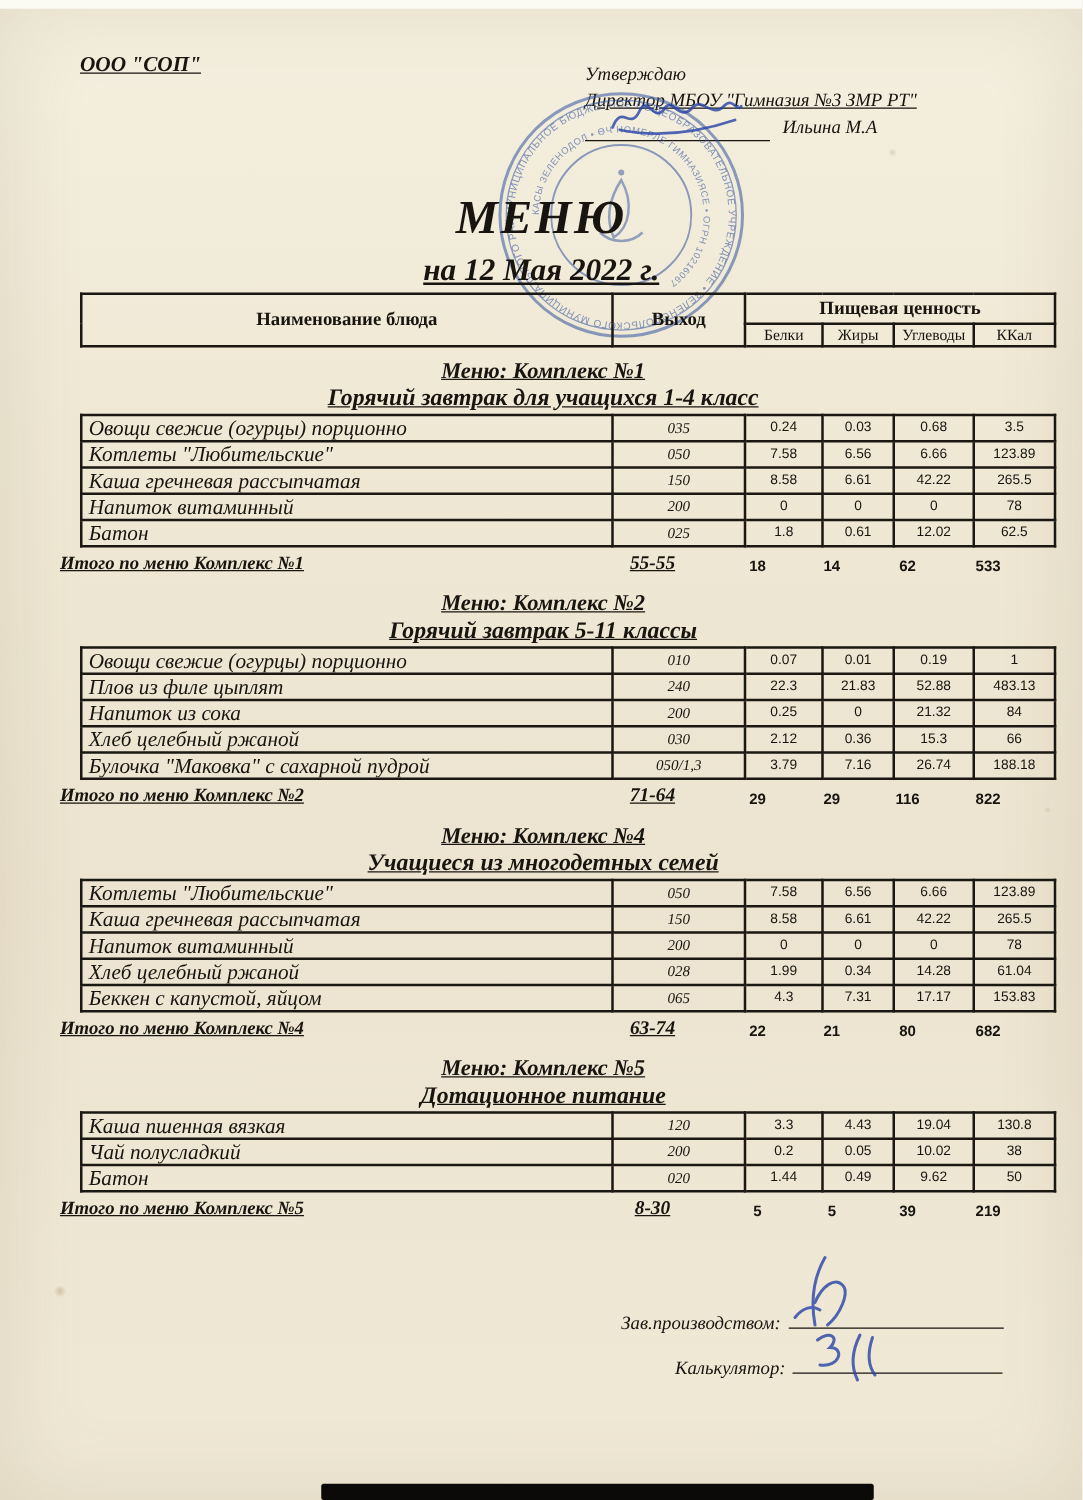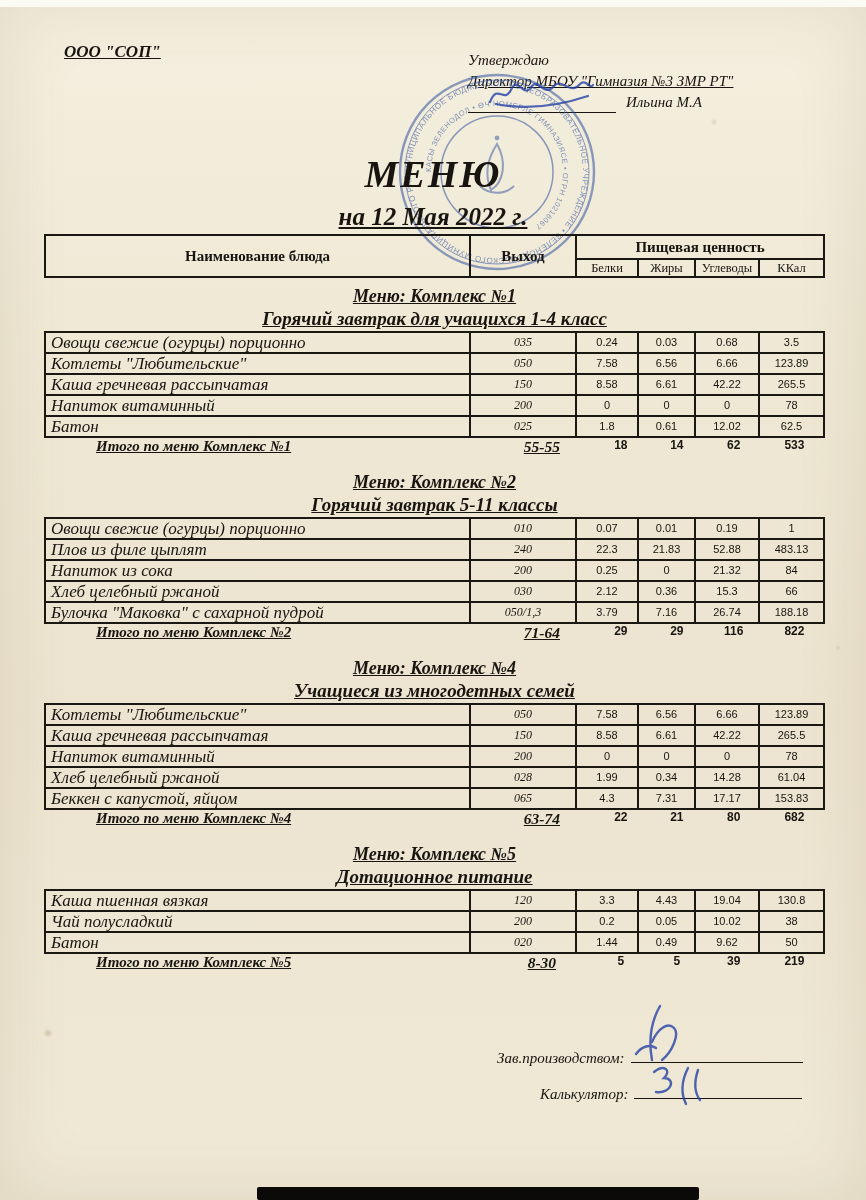--- a/index.html
+++ b/index.html
@@ -26,35 +26,35 @@
   .titles { position:absolute; left:0; top:108px; width:100%; text-align:center; font-style:italic; font-weight:bold; }
   .title-main { font-size:38px; letter-spacing:2px;margin-top:44px; }
   .title-sub  { font-size:27px; text-decoration:underline; margin-top:4px; }
   .title-date { font-size:25px; text-decoration:underline; margin-top:7px; }
 
   .stamp { position:absolute; left:393px; top:68px; pointer-events:none; }
   .handsign { position:absolute; pointer-events:none; }
 
   .content { position:absolute; left:44px; top:234px; width:781px; }
 
-  table.menu { border-collapse:collapse; table-layout:fixed; width:779px; background:transparent; }
+  table.menu { border-collapse:collapse; table-layout:fixed; width:779px; background:transparent;margin-left:20px; }
   .menu td { border:2px solid #1b1712; height:19px; line-height:19px; padding:0 5px; overflow:hidden; white-space:nowrap; }
   .c-name { font-style:italic; font-size:17px; }
   .c-out  { font-style:italic; font-size:12px; text-align:center; }
   .c-num  { font-family:"Liberation Sans", sans-serif; font-size:11px; text-align:center; }
 
   table.head { margin-bottom:8px; }
   .head td { text-align:center; font-weight:bold; font-size:15px; font-style:normal; }
   .head .mainhd { height:22px; line-height:22px; }
   .head .subhd  { font-weight:normal; font-size:12.5px; height:16px; line-height:16px; }
 
   .sec-title { text-align:center; font-weight:bold; font-style:italic; font-size:18px; text-decoration:underline; margin:4px 0 4px; line-height:20px; }
   .sec-sub   { text-align:center; font-weight:bold; font-style:italic; font-size:19px; text-decoration:underline; margin:0 0 4px; line-height:17px; }
 
-  .total { display:flex; align-items:flex-start; height:22px;margin-left:48px; }
+  .total { display:flex; align-items:flex-end; height:22px; }
   .t-label { width:425px; padding-left:4px; font-weight:bold; font-style:italic; font-size:15px; text-decoration:underline; white-space:nowrap; }
   .t-out   { width:106px; text-align:center; font-weight:bold; font-style:italic; font-size:15.5px; text-decoration:underline; }
   .t-num   { font-family:"Liberation Sans", sans-serif; font-weight:bold; font-size:12px; text-align:center; }
   .w1{width:62px}.w2{width:57px}.w3{width:64px}.w4{width:65px}
   .section { margin-bottom:12px; }
 
   .f-line { position:absolute; font-style:italic; font-size:15px; }
   .f1 { left:497px; top:1050px; }
   .f2 { left:540px; top:1086px; }
   .f-blank { display:inline-block; height:13px; border-bottom:1.4px solid #181410; margin-left:6px; vertical-align:baseline; }

